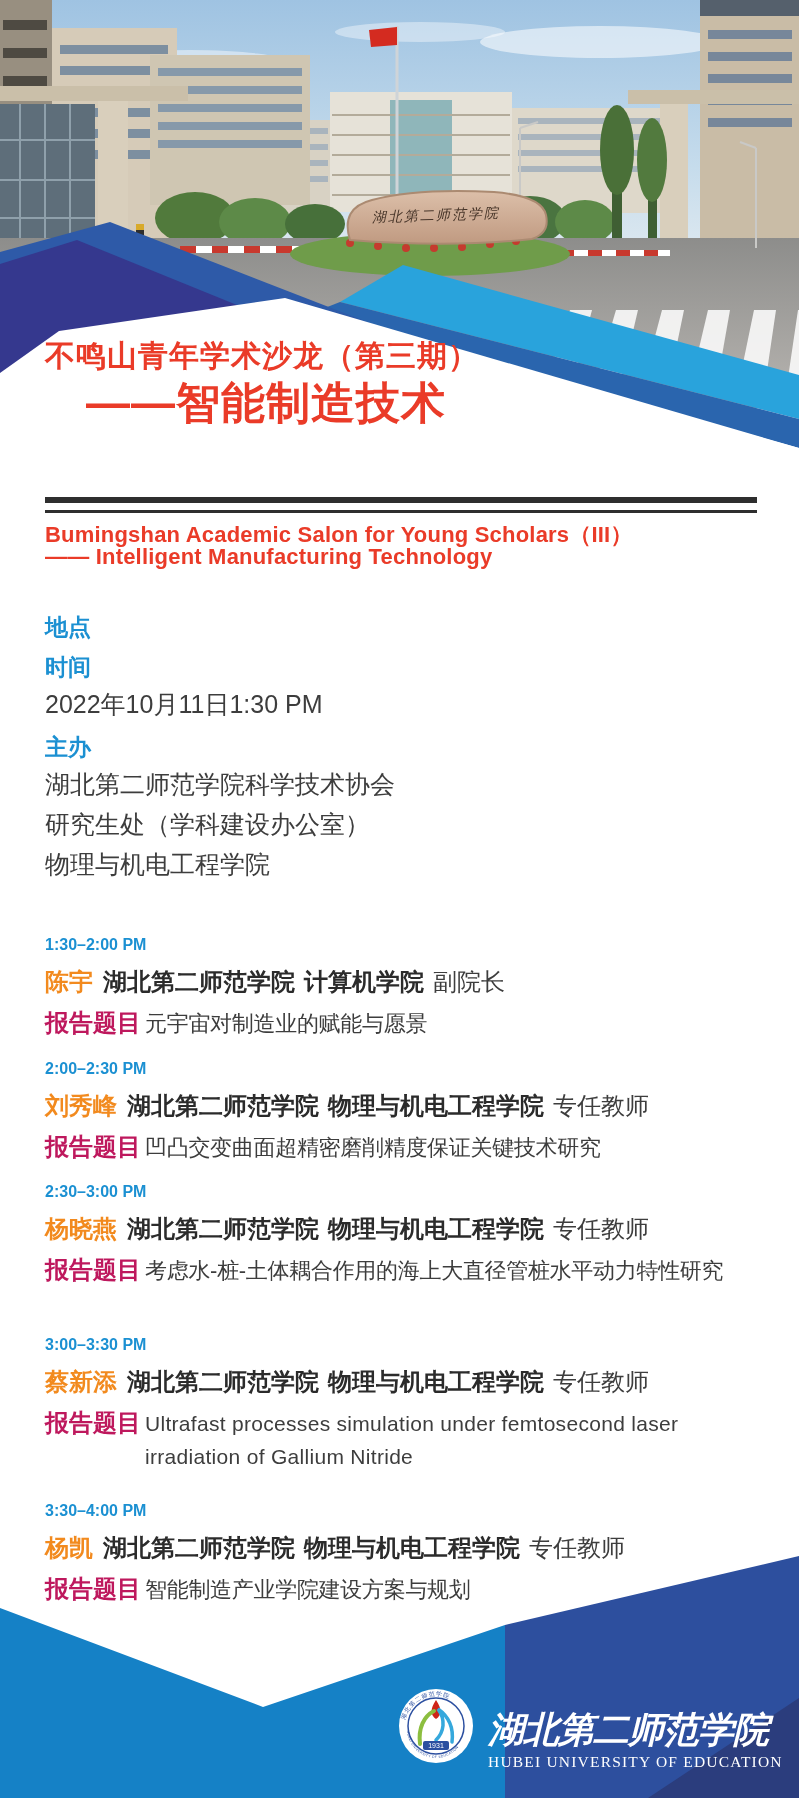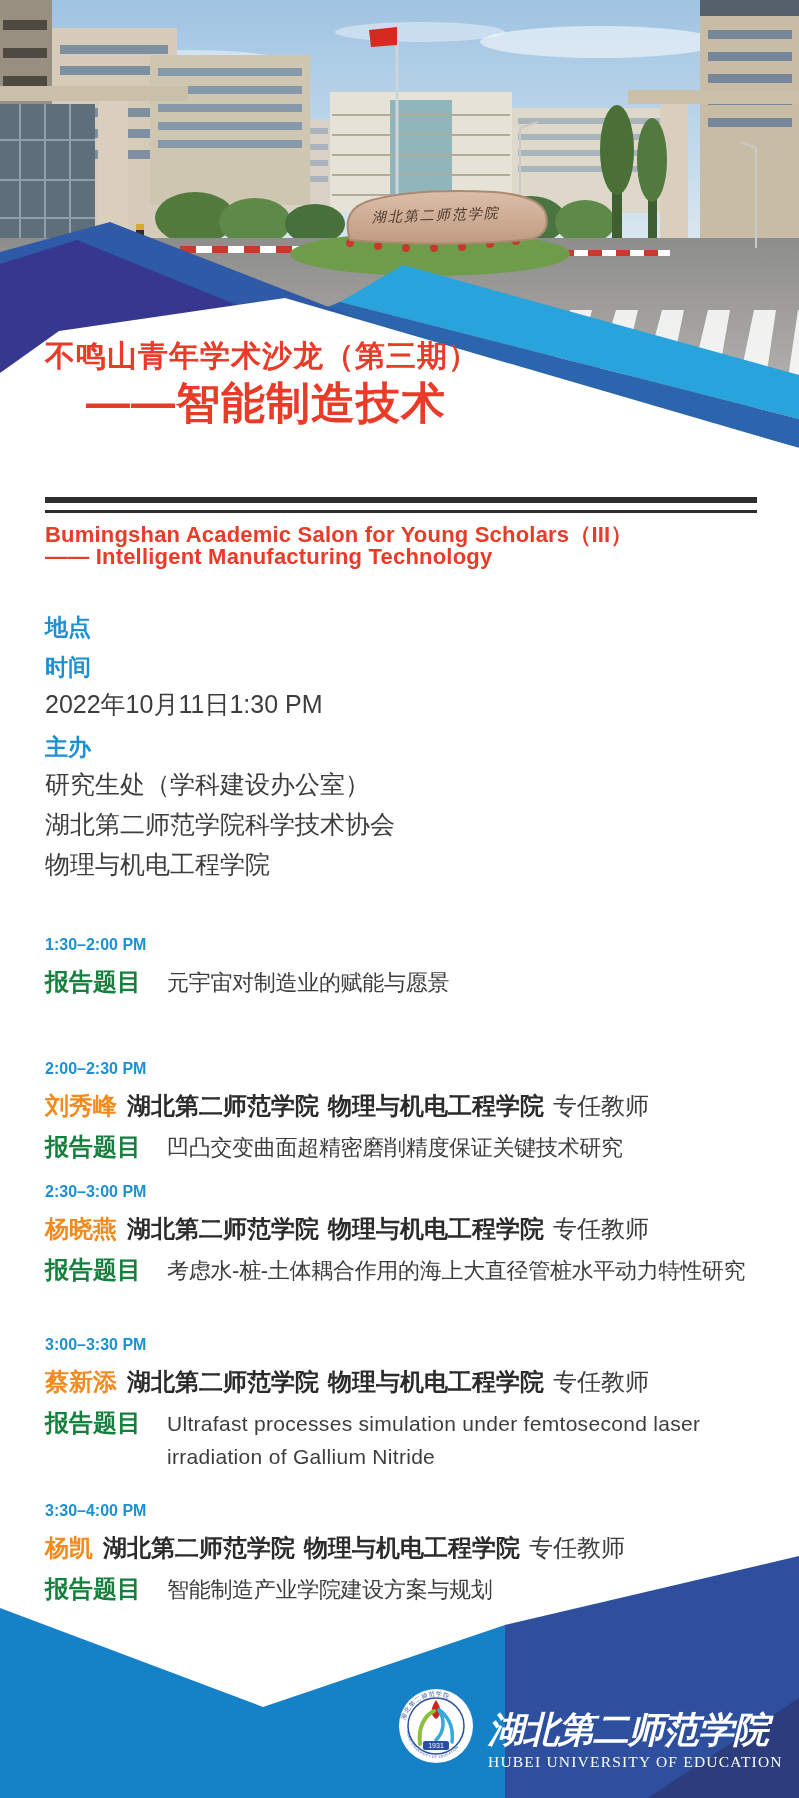--- a/index.html
+++ b/index.html
@@ -19,21 +19,21 @@
   .d-label{font-size:23px;font-weight:bold;color:#1b90d2;line-height:34px;margin-top:6px;}
   .d-value{font-size:25px;color:#3d3d3d;line-height:40px;}
   
   .session{left:45px;width:730px;}
   .s-time{font-size:16px;font-weight:bold;color:#1b90d2;margin-bottom:12px;}
   .s-speaker{font-size:24px;color:#3d3d3d;margin-bottom:9px;}
   .s-name{color:#f28a1e;font-weight:bold;margin-right:10px;}
   .s-org,.s-dept{font-weight:bold;color:#2b2b2b;margin-right:9px;}
   .s-role{color:#3d3d3d;}
   .s-topicrow{display:flex;align-items:flex-start;}
-  .s-tlabel{font-size:24px;font-weight:bold;color:#15803d;flex:0 0 auto;margin-right:26px;}
+  .s-tlabel{font-size:24px;font-weight:bold;color:#be185d;flex:0 0 auto;margin-right:4px;}
   .s-topic{font-size:22px;color:#3d3d3d;line-height:33px;max-width:600px;white-space:nowrap;letter-spacing:-.3px;}
   .s-topic.wrap{white-space:normal;font-size:21px;letter-spacing:.3px;}
   .t1{top:936px;} .t2{top:1060px;} .t3{top:1183px;} .t4{top:1336px;} .t5{top:1502px;}
 </style>
 </head>
 <body>
 
 <div class="poster">
 
   <svg class="abs" style="left:0;top:0;" width="799" height="520" viewBox="0 0 799 520">
@@ -209,27 +209,30 @@
   <div class="abs subtitle">
     <div>Bumingshan Academic Salon for Young Scholars（III）</div>
     <div>—— Intelligent Manufacturing Technology</div>
   </div>
 
   <div class="abs details">
     <div class="d-label">地点</div>
     <div class="d-label">时间</div>
     <div class="d-value">2022年10月11日1:30 PM</div>
     <div class="d-label">主办</div>
+    <div class="d-value">湖北第二师范学院科学技术协会</div>
     <div class="d-value">研究生处（学科建设办公室）</div>
-    <div class="d-value">湖北第二师范学院科学技术协会</div>
     <div class="d-value">物理与机电工程学院</div>
   </div>
 
   <div class="abs session t1">
     <div class="s-time">1:30–2:00 PM</div>
+    <div class="s-speaker">
+      <span class="s-name">陈宇</span><span class="s-org">湖北第二师范学院</span><span class="s-dept">计算机学院</span><span class="s-role">副院长</span>
+    </div>
     <div class="s-topicrow">
       <span class="s-tlabel">报告题目</span>
       <span class="s-topic">元宇宙对制造业的赋能与愿景</span>
     </div>
   </div>
 
   <div class="abs session t2">
     <div class="s-time">2:00–2:30 PM</div>
     <div class="s-speaker">
       <span class="s-name">刘秀峰</span><span class="s-org">湖北第二师范学院</span><span class="s-dept">物理与机电工程学院</span><span class="s-role">专任教师</span>

